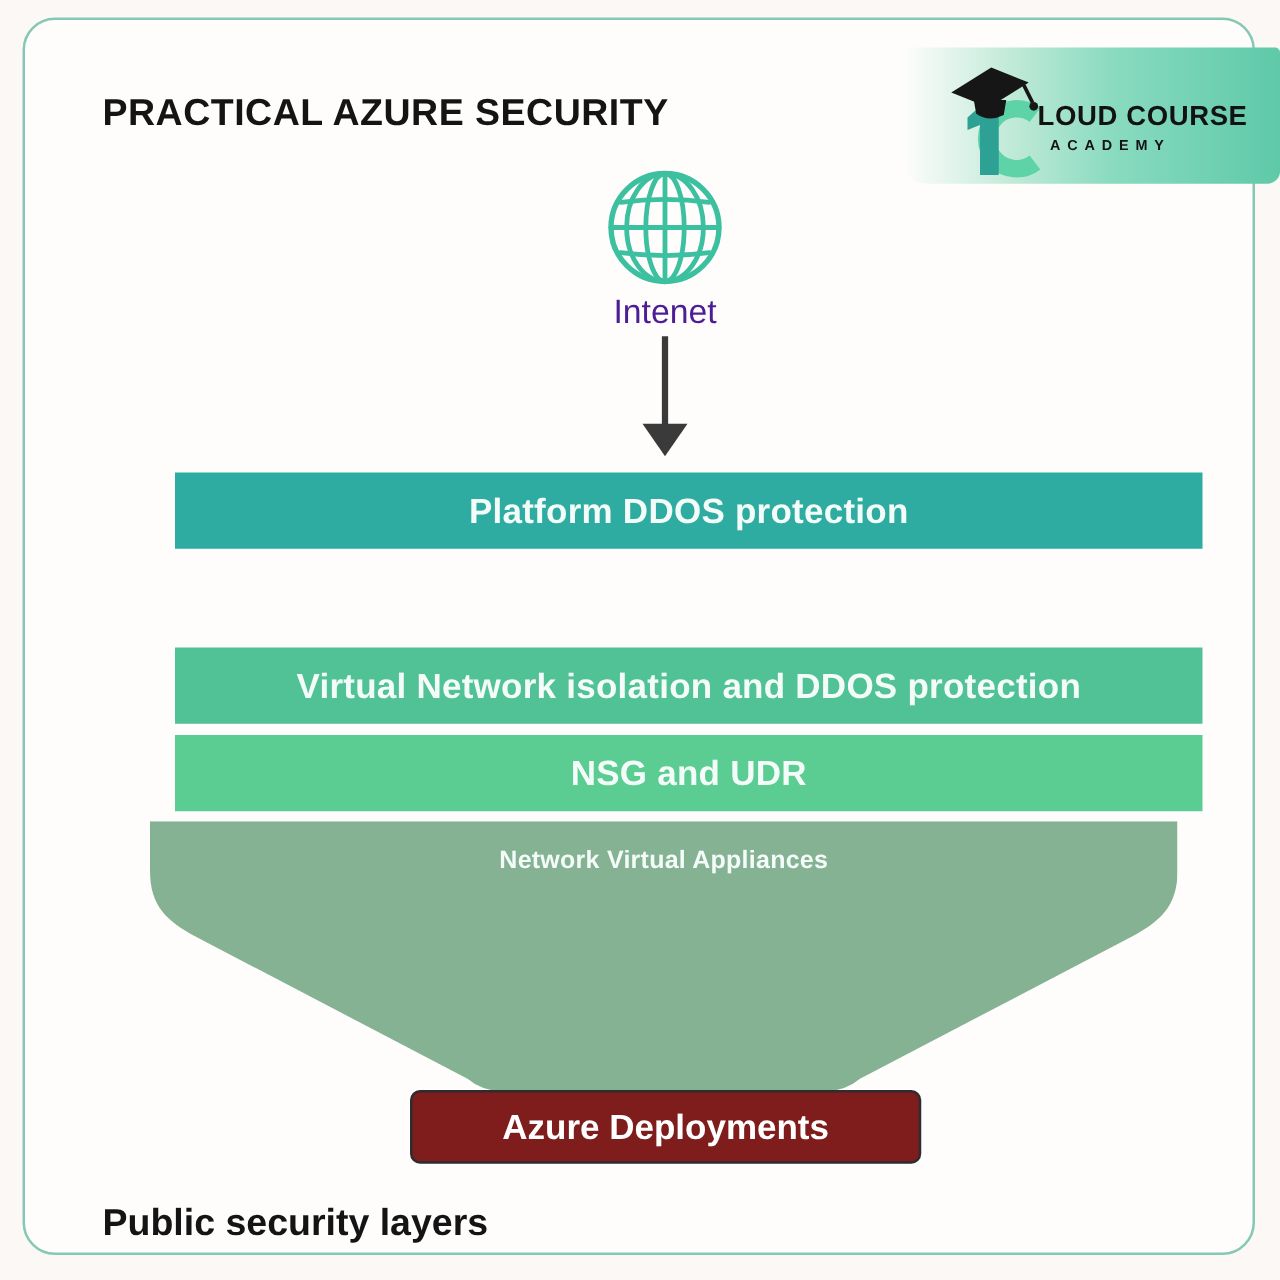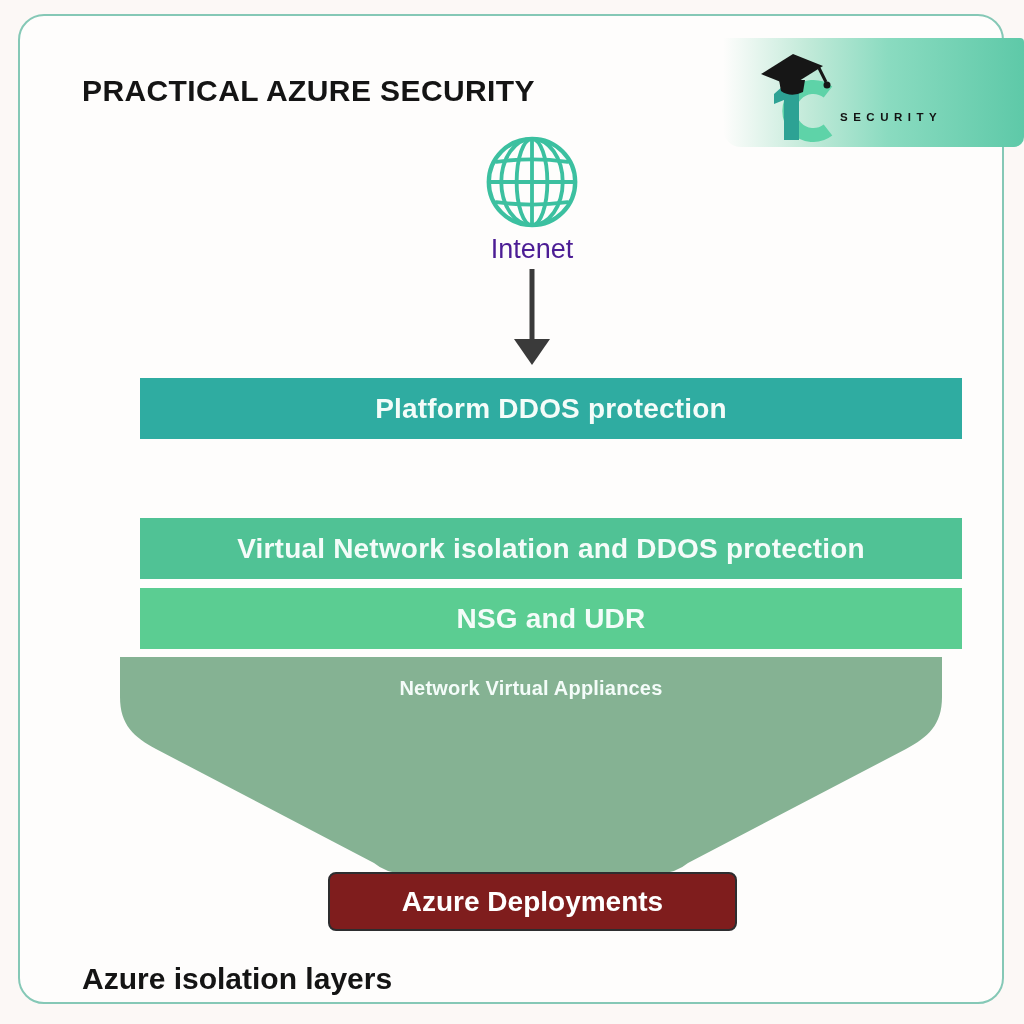--- a/index.html
+++ b/index.html
@@ -85,21 +85,22 @@
         <path d="M 75 48 A 24 24 0 1 0 75 86" fill="none" stroke="#5ed3a8" stroke-width="14"></path>
 
         <path d="M 30 42 L 46 28 L 46 96 L 31 96 L 31 56 L 21 60 L 21 50 Z" fill="#2da294"></path>
 
         <path d="M 8 30 L 40 10 L 70 22 L 38 42 Z" fill="#161616"></path>
         <path d="M 26 36 L 52 36 L 50 48 Q 38 54 28 47 Z" fill="#161616"></path>
 
         <path d="M 66 24 L 73 38" stroke="#161616" stroke-width="3" fill="none"></path>
         <circle cx="74" cy="41" r="3.5" fill="#161616"></circle>
       </svg>
-      <div class="brand-line2">SECURITY</div>
+      <div class="brand-line1">LOUD COURSE</div>
+      <div class="brand-line2">ACADEMY</div>
     </div>
 
     <svg class="globe" width="96" height="96" viewBox="0 0 100 100">
       <g fill="none" stroke-linecap="round" stroke="#3cc0a0" stroke-width="4">
         <circle cx="50" cy="50" r="45" stroke-width="4.5"></circle>
         <ellipse cx="50" cy="50" rx="16" ry="45"></ellipse>
         <ellipse cx="50" cy="50" rx="32" ry="45"></ellipse>
         <line x1="50" y1="5" x2="50" y2="95"></line>
         <line x1="5" y1="50" x2="95" y2="50"></line>
         <path d="M 13 29 Q 50 24 87 29"></path>
@@ -118,16 +119,16 @@
     <div class="layer-bar bar-4" style="background: rgb(91, 205, 146);">NSG and UDR</div>
     <div class="layer-bar bar-3" style="background: rgb(80, 194, 149);">Virtual Network isolation and DDOS protection</div>
 
     <svg class="funnel-wrap" width="822" height="216" viewBox="0 0 822 216">
       <path fill="#85b293" d="M 0 0 H 822 V 40 C 822 68 808 80 786 92 L 568 206 Q 556 216 540 216 H 282 Q 266 216 254 206 L 36 92 C 14 80 0 68 0 40 Z"></path>
     </svg>
     <div class="funnel-label">Network Virtual Appliances</div>
 
     <div class="deployment-box" style="background: #7f1d1d;">Azure Deployments</div>
 
-    <div class="caption">Azure isolation layers</div>
+    <div class="caption">Public security layers</div>
 
   </div>
 </div>
 
 </body></html>

